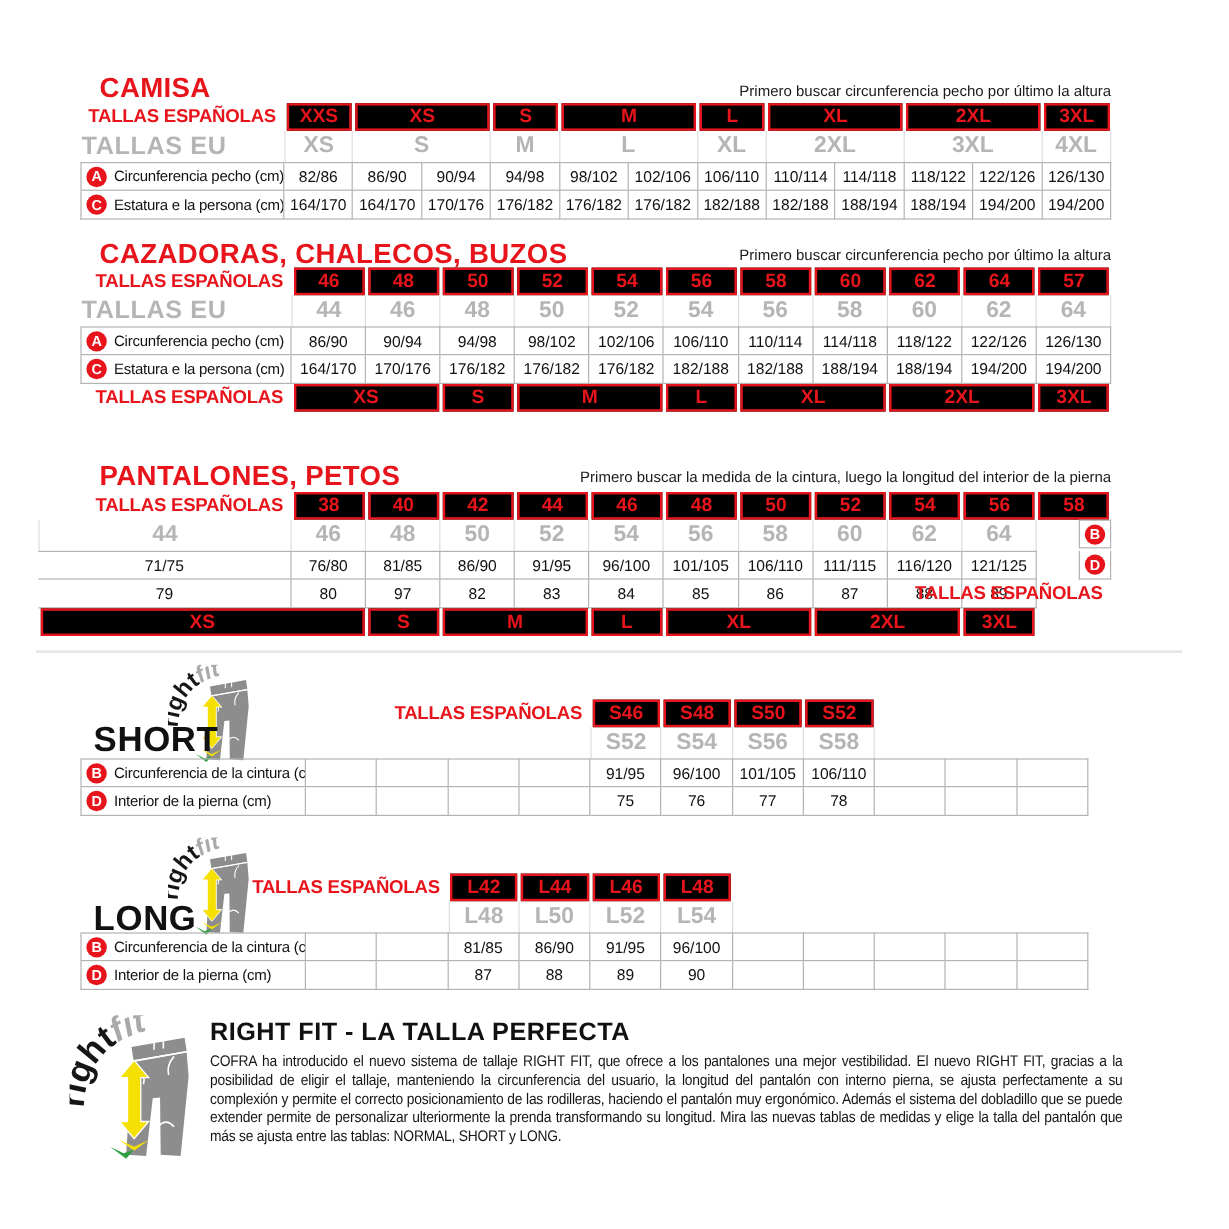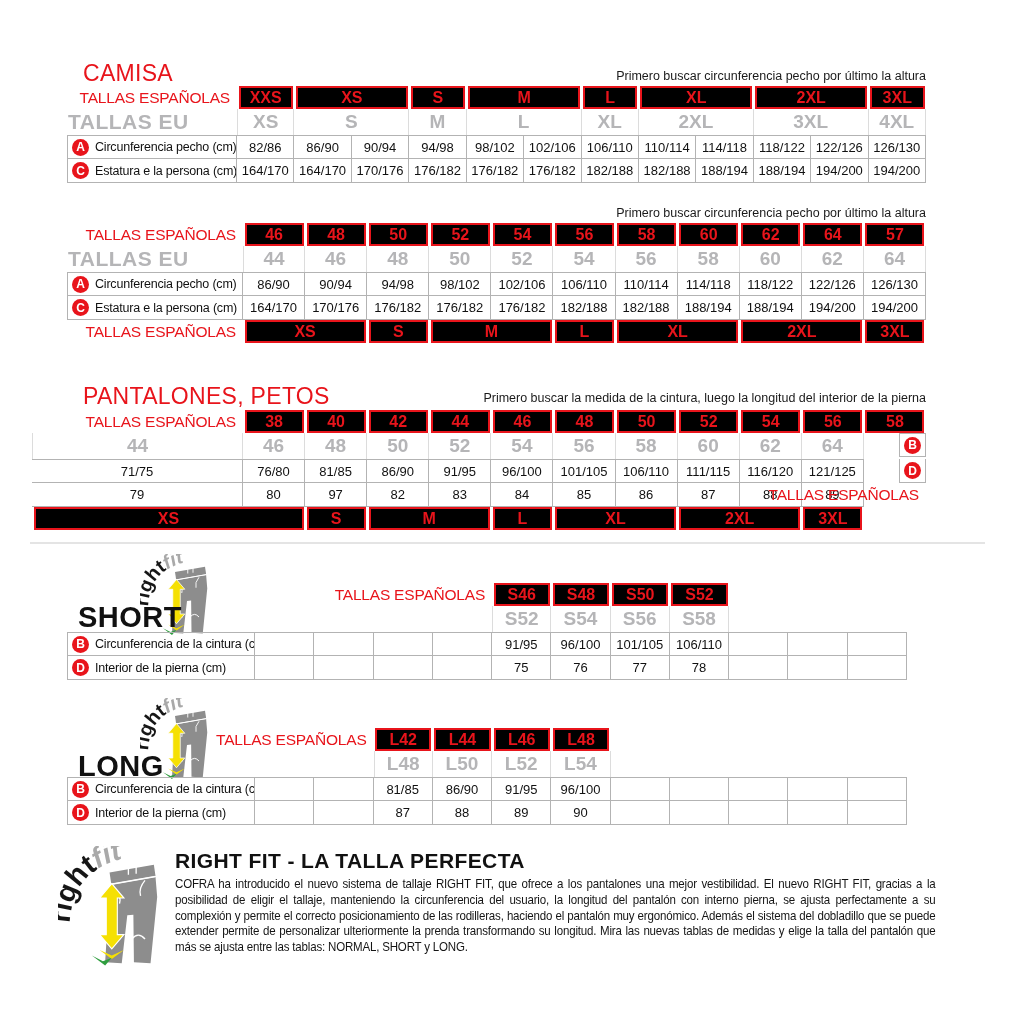--- a/index.html
+++ b/index.html
@@ -1,33 +1,33 @@
 <!DOCTYPE html>
 <html><head>
 <meta charset="utf-8">
 <style>
   html,body{margin:0;padding:0;background:#ffffff;}
   #page{position:relative;width:1024px;height:1024px;background:#ffffff;overflow:hidden;
         font-family:"Liberation Sans", sans-serif;color:#1a1a1a;}
 
   .abs{position:absolute;}
 
-  .sec-title{color:var(--red);font-weight:normal;font-size:23px;letter-spacing:0.3px;white-space:nowrap;}
+  .sec-title{color:var(--red);font-weight:bold;font-size:23px;letter-spacing:0.3px;white-space:nowrap;}
   .sec-note{width:894px;text-align:right;font-size:12.5px;color:#1a1a1a;white-space:nowrap;}
 
   .sizetable{display:grid;background:transparent;}
   .c{display:flex;align-items:center;justify-content:center;box-sizing:border-box;min-width:0;}
 
   .r-red{height:23px;}
   .r-eu{height:26px;}
   .r-data{height:24px;}
 
   .red-box{border:2.5px solid var(--red);color:var(--red);font-weight:bold;font-size:16px;
            background:#000000;margin:0 1.5px;}
-  .rlabel{color:var(--red);font-weight:normal;font-size:15.5px;justify-content:flex-end;
+  .rlabel{color:var(--red);font-weight:bold;font-size:15.5px;justify-content:flex-end;
           padding-right:7px;letter-spacing:-0.2px;white-space:nowrap;}
   .eulabel{color:var(--gray);font-weight:bold;font-size:21px;justify-content:flex-start;
            padding-left:36px;letter-spacing:0.5px;}
   .eu-cell{color:var(--gray);font-weight:bold;font-size:19px;border-right:1px solid #dcdcdc;}
   .eu-first{border-left:1px solid #dcdcdc;}
   .data-cell{border-right:1px solid var(--border);border-bottom:1px solid var(--border);
              font-size:13px;color:#111;}
   .bt{border-top:1px solid var(--border);}
   .label-cell{justify-content:flex-start;gap:6px;padding-left:4px;font-size:12.5px;
               letter-spacing:-0.2px;margin-left:35px;border-left:1px solid var(--border);
@@ -122,20 +122,21 @@
       <div class="c data-cell r-data">176/182</div>
       <div class="c data-cell r-data">176/182</div>
       <div class="c data-cell r-data">182/188</div>
       <div class="c data-cell r-data">182/188</div>
       <div class="c data-cell r-data">188/194</div>
       <div class="c data-cell r-data">188/194</div>
       <div class="c data-cell r-data">194/200</div>
       <div class="c data-cell r-data">194/200</div>
     </div>
 
+  <div class="abs sec-title" style="left:83px;top:198px;">CAZADORAS, CHALECOS, BUZOS</div>
   <div class="abs sec-note" style="left:32px;top:206px;">Primero buscar circunferencia pecho por último la altura</div>
   <div class="abs sizetable" id="table-cazadoras" style="left: 32px; top: 223px; width: 894px; grid-template-columns: 211px repeat(11, 1fr);">
       <div class="c rlabel r-red">TALLAS ESPAÑOLAS</div>
       <div class="c red-box r-red">46</div>
       <div class="c red-box r-red">48</div>
       <div class="c red-box r-red">50</div>
       <div class="c red-box r-red">52</div>
       <div class="c red-box r-red">54</div>
       <div class="c red-box r-red">56</div>
       <div class="c red-box r-red">58</div>

